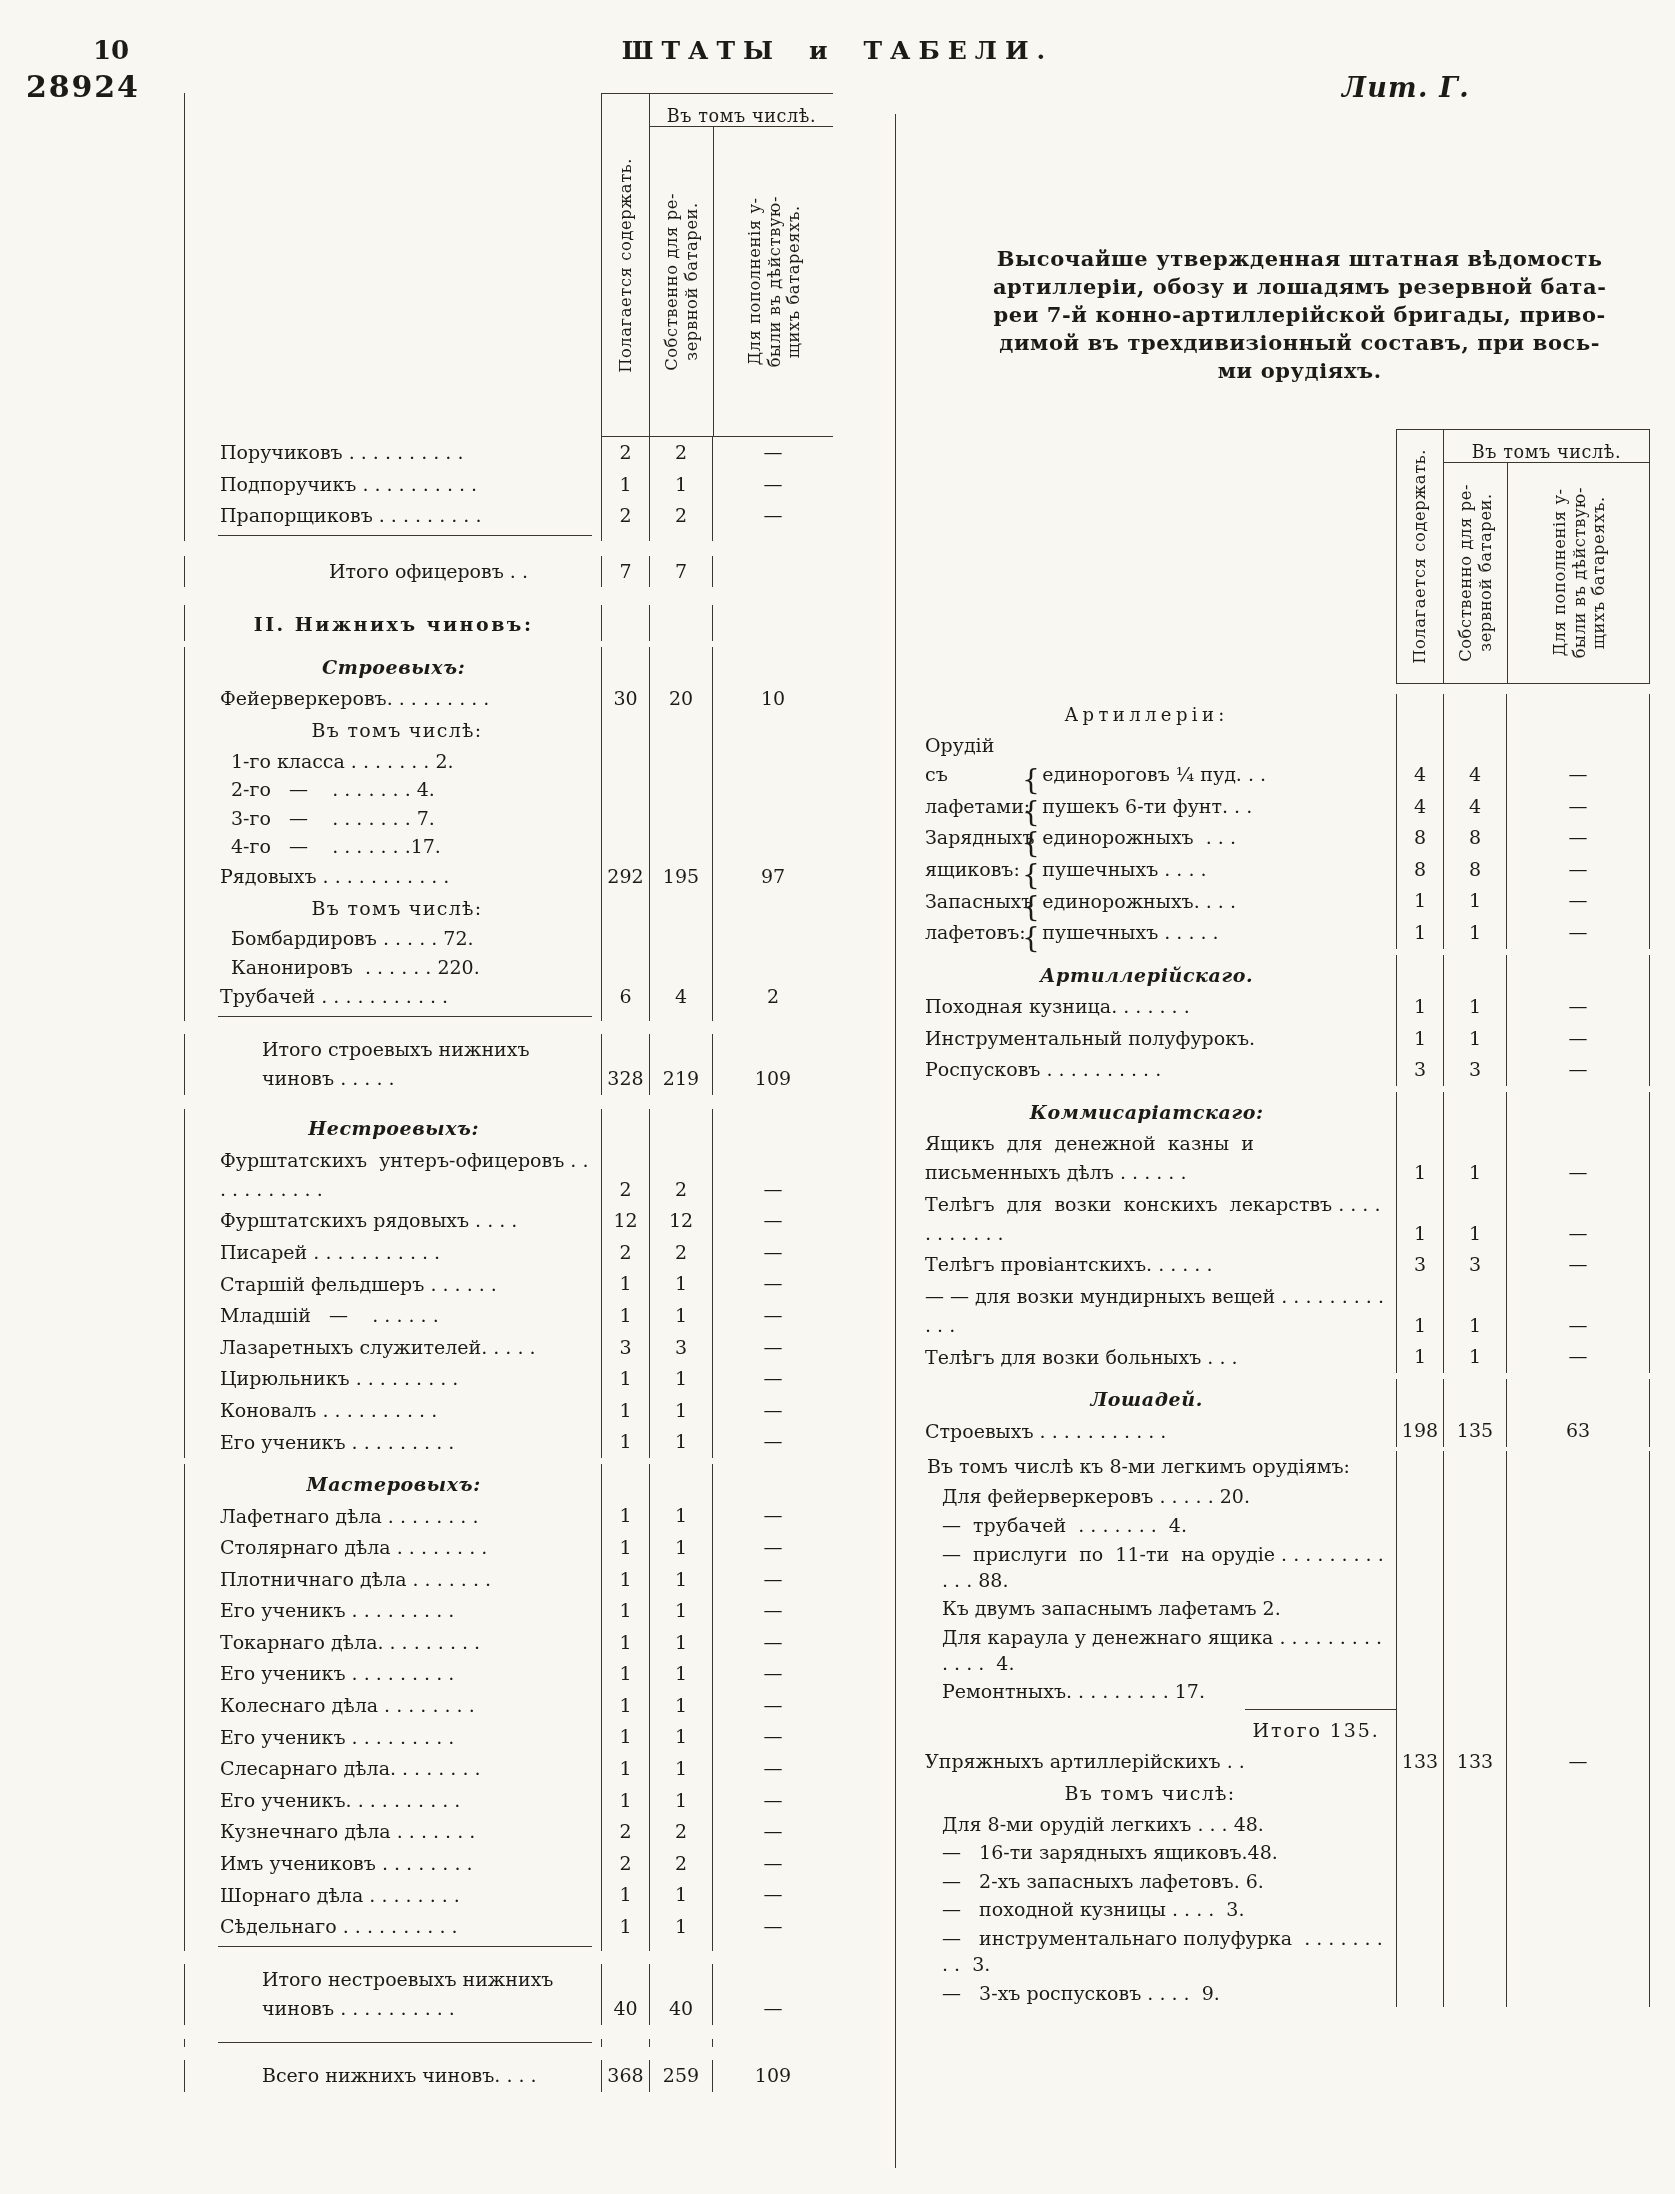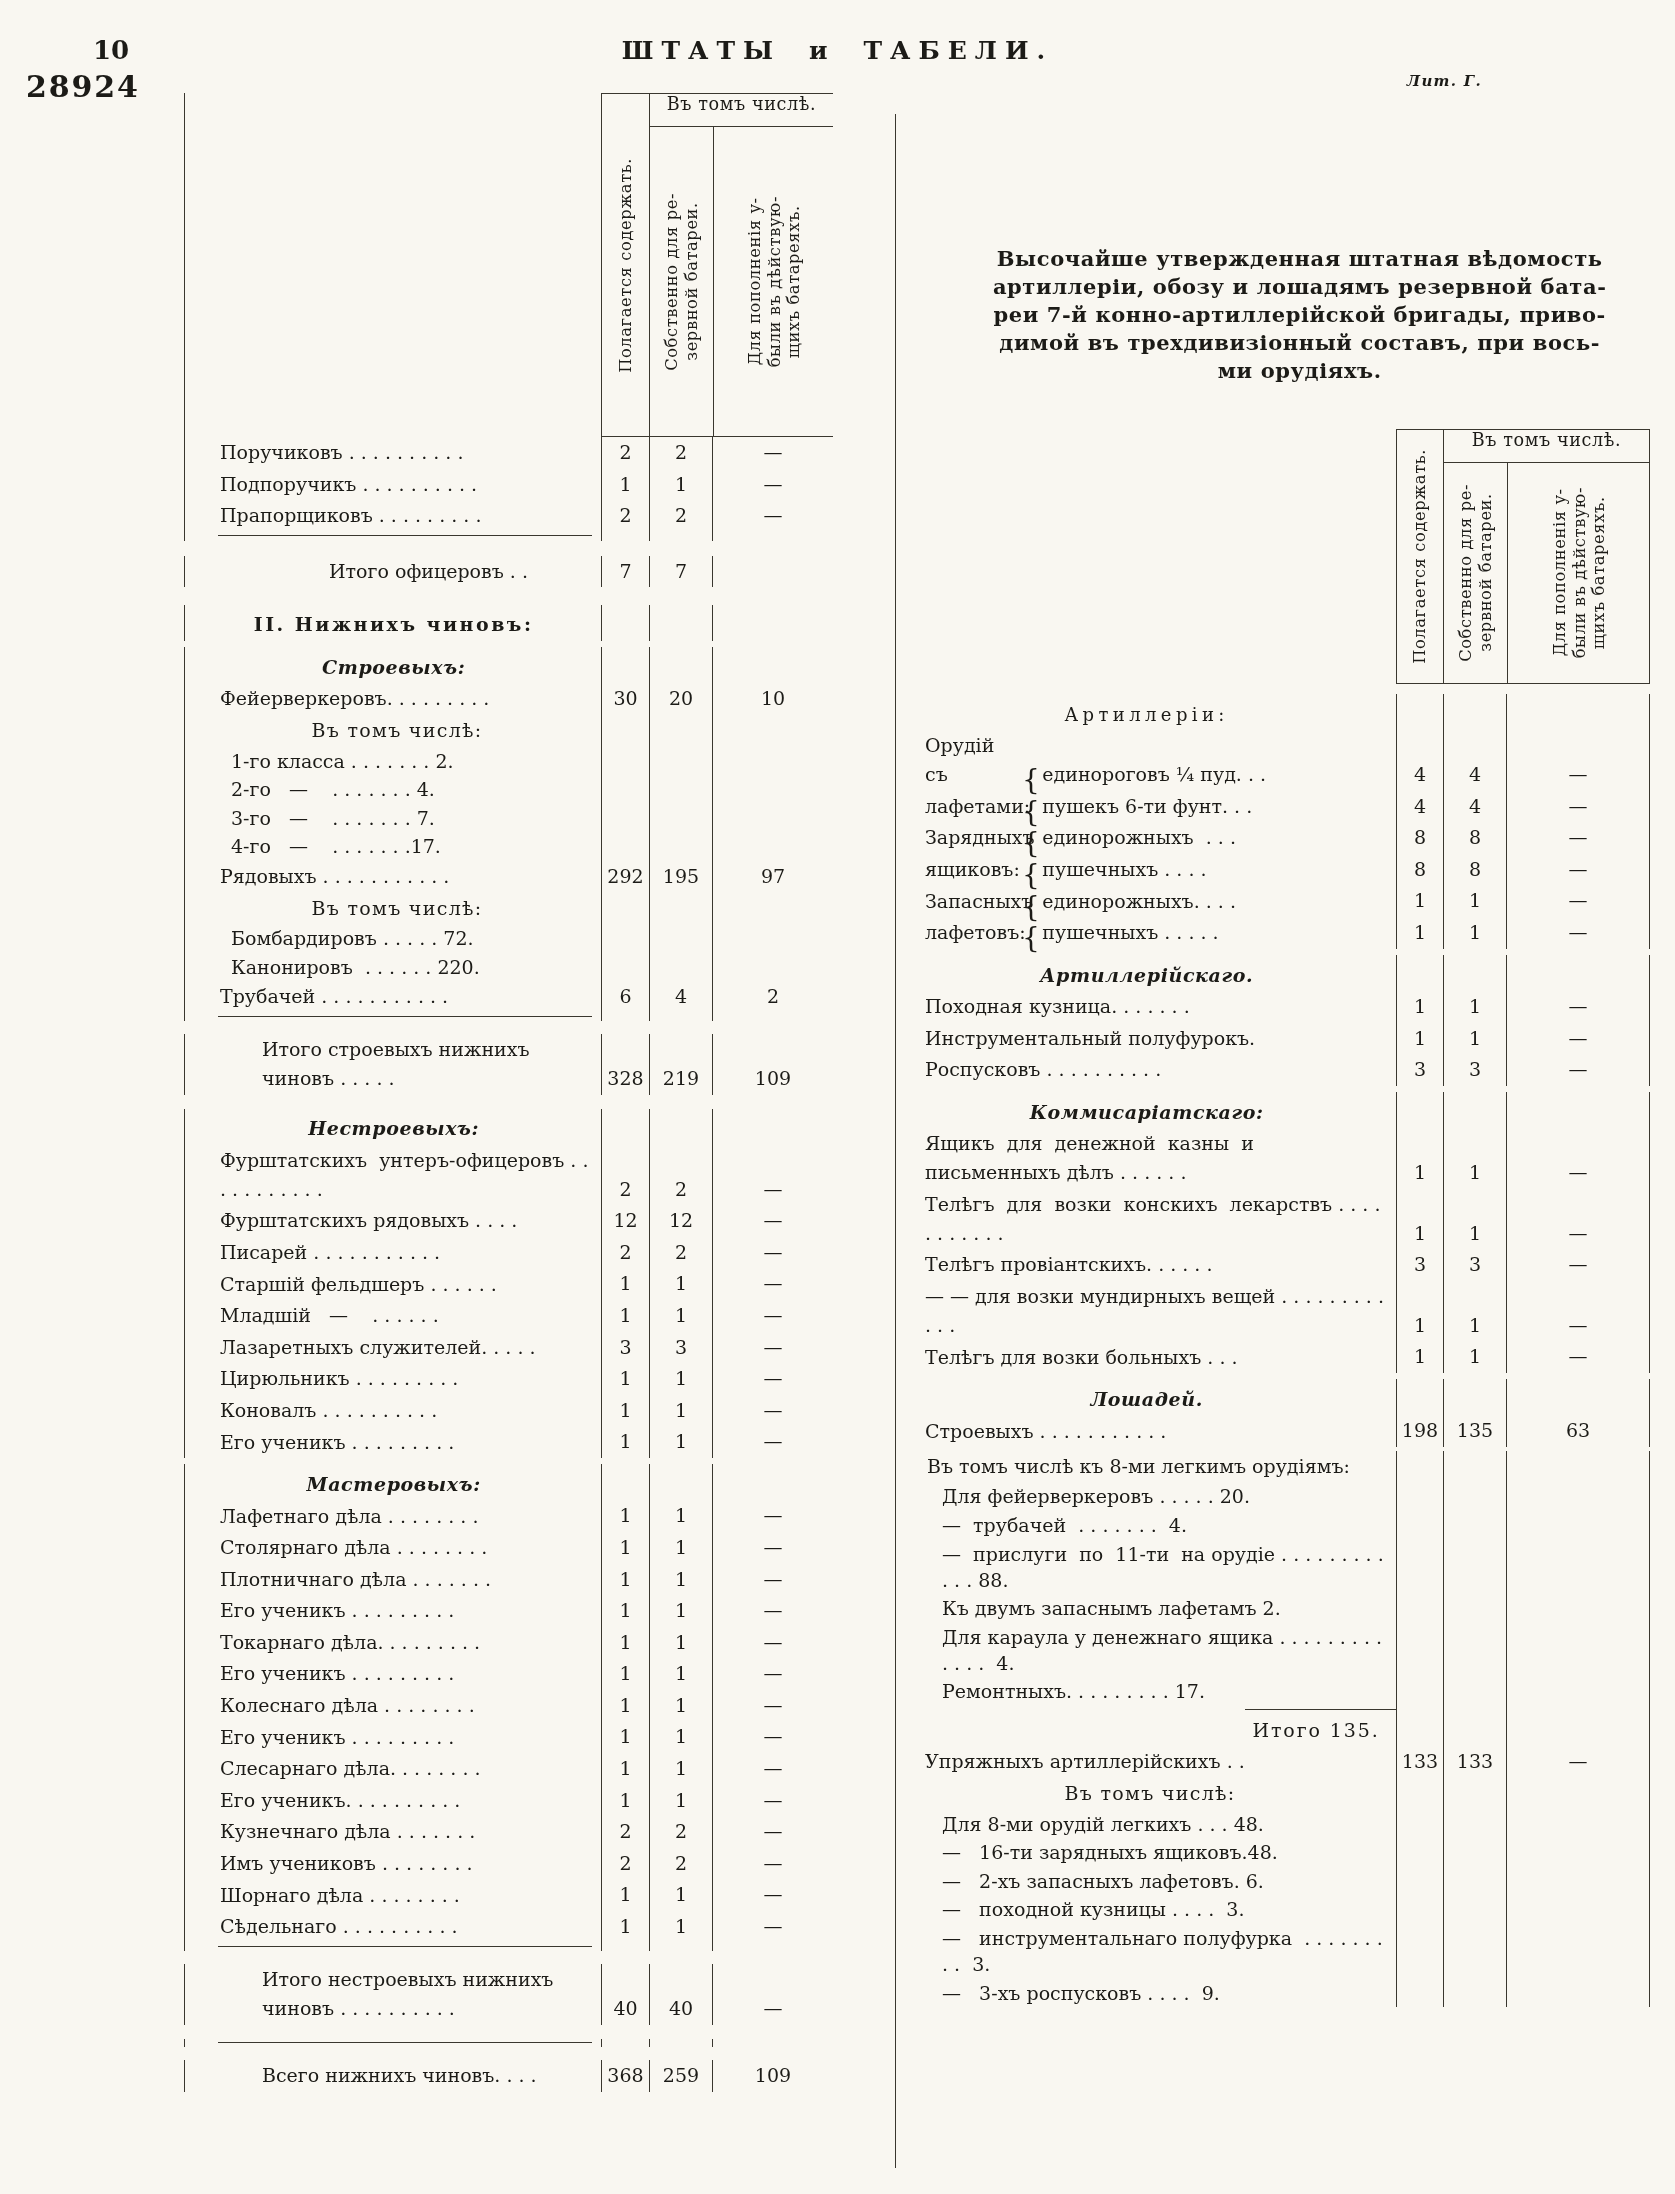--- a/index.html
+++ b/index.html
@@ -9,21 +9,21 @@
     width:1675px; height:2194px; position:relative;
     font-family:"DejaVu Serif", serif; color:var(--ink);
   }
   .sheet{ position:absolute; inset:0; overflow:hidden; }
 
   .page-number{ position:absolute; left:93px; top:35px; font-size:26px; font-weight:bold; }
   .page-title{
     position:absolute; left:50%; top:36px; transform:translateX(-50%);
     font-size:25px; font-weight:bold; letter-spacing:0.32em; word-spacing:0.45em; white-space:nowrap;
   }
-  .lit-mark{ position:absolute; right:193px; top:72px; font-size:15px; font-weight:bold; font-style:italic; letter-spacing:1.3px; }
+  .lit-mark{ position:absolute; right:205px; top:72px; font-size:27px; font-weight:bold; font-style:italic; letter-spacing:1.3px; }
   .margin-number{ position:absolute; left:26px; top:69px; font-size:30px; font-weight:bold; letter-spacing:1.9px; }
 
   .left-panel{ position:absolute; left:184px; top:93px; width:653px; }
   .right-panel{ position:absolute; left:855px; top:114px; width:792px; height:2054px; border-left:1.9px solid var(--line);margin-left:40px; }
   .r-heading{
     margin:131px 12.6px 0 29px; font-size:21px; line-height:28px; font-weight:bold;
     white-space:pre-line; text-align:center; letter-spacing:0.6px;
   }
 
   
@@ -36,21 +36,21 @@
     border-left:1.9px solid var(--line); border-top:1.9px solid var(--line); border-bottom:1.9px solid var(--line);
     display:flex; align-items:center; justify-content:center;
   }
   .th-c23{
     border-left:1.9px solid var(--line); border-top:1.9px solid var(--line); border-bottom:1.9px solid var(--line);
     display:flex; flex-direction:column;
   }
   .rtab .th-c23{ border-right:1.9px solid var(--line); }
   .th-span{
     height:33px; border-bottom:1.9px solid var(--line);
-    display:flex; align-items:flex-start; justify-content:center; font-size:17.6px; letter-spacing:0.6px;
+    display:flex; align-items:flex-end; justify-content:center; font-size:17.6px; letter-spacing:0.6px;
   }
   .th-sub{ flex:1; display:grid; }
   .ltab .th-sub{ grid-template-columns:63px 121px; }
   .rtab .th-sub{ grid-template-columns:63px 144px; }
   .th-c2,.th-c3{ display:flex; align-items:center; justify-content:center; }
   .th-c3{ border-left:1.9px solid var(--line); }
   .vert{
     writing-mode:vertical-rl; transform:rotate(180deg);
     white-space:pre-line; font-size:16.3px; line-height:19.5px; letter-spacing:0.6px; text-align:center;
   }

